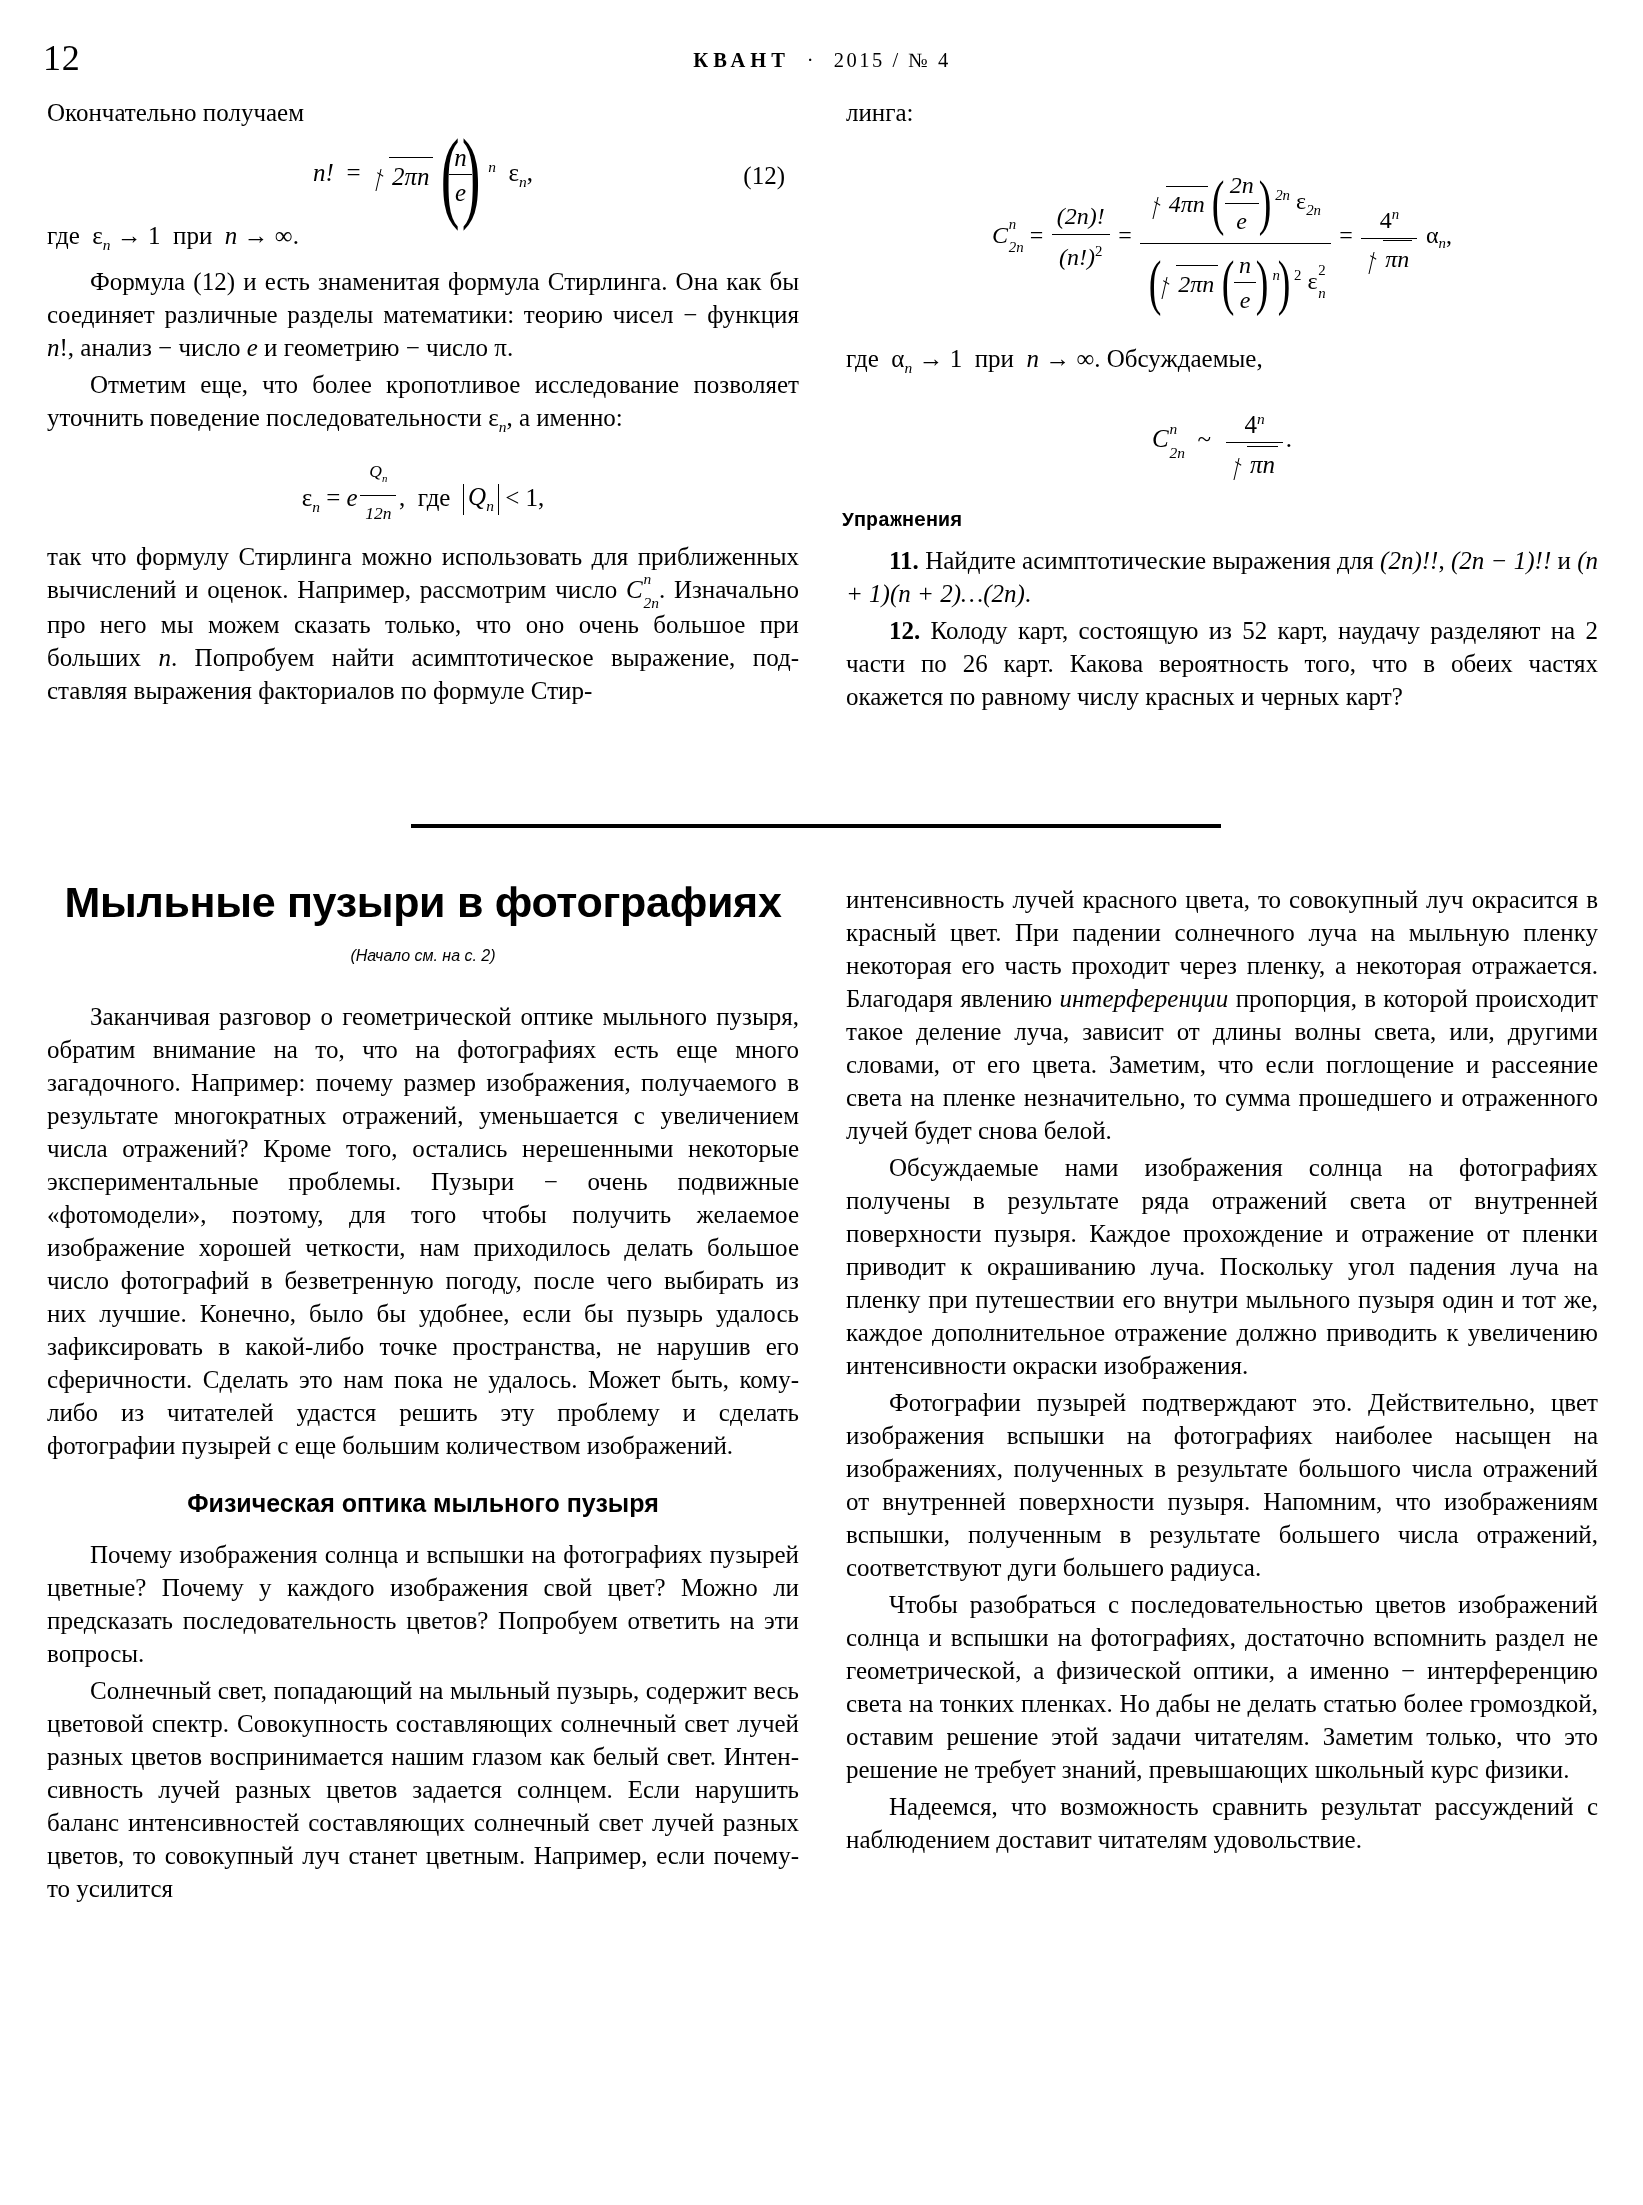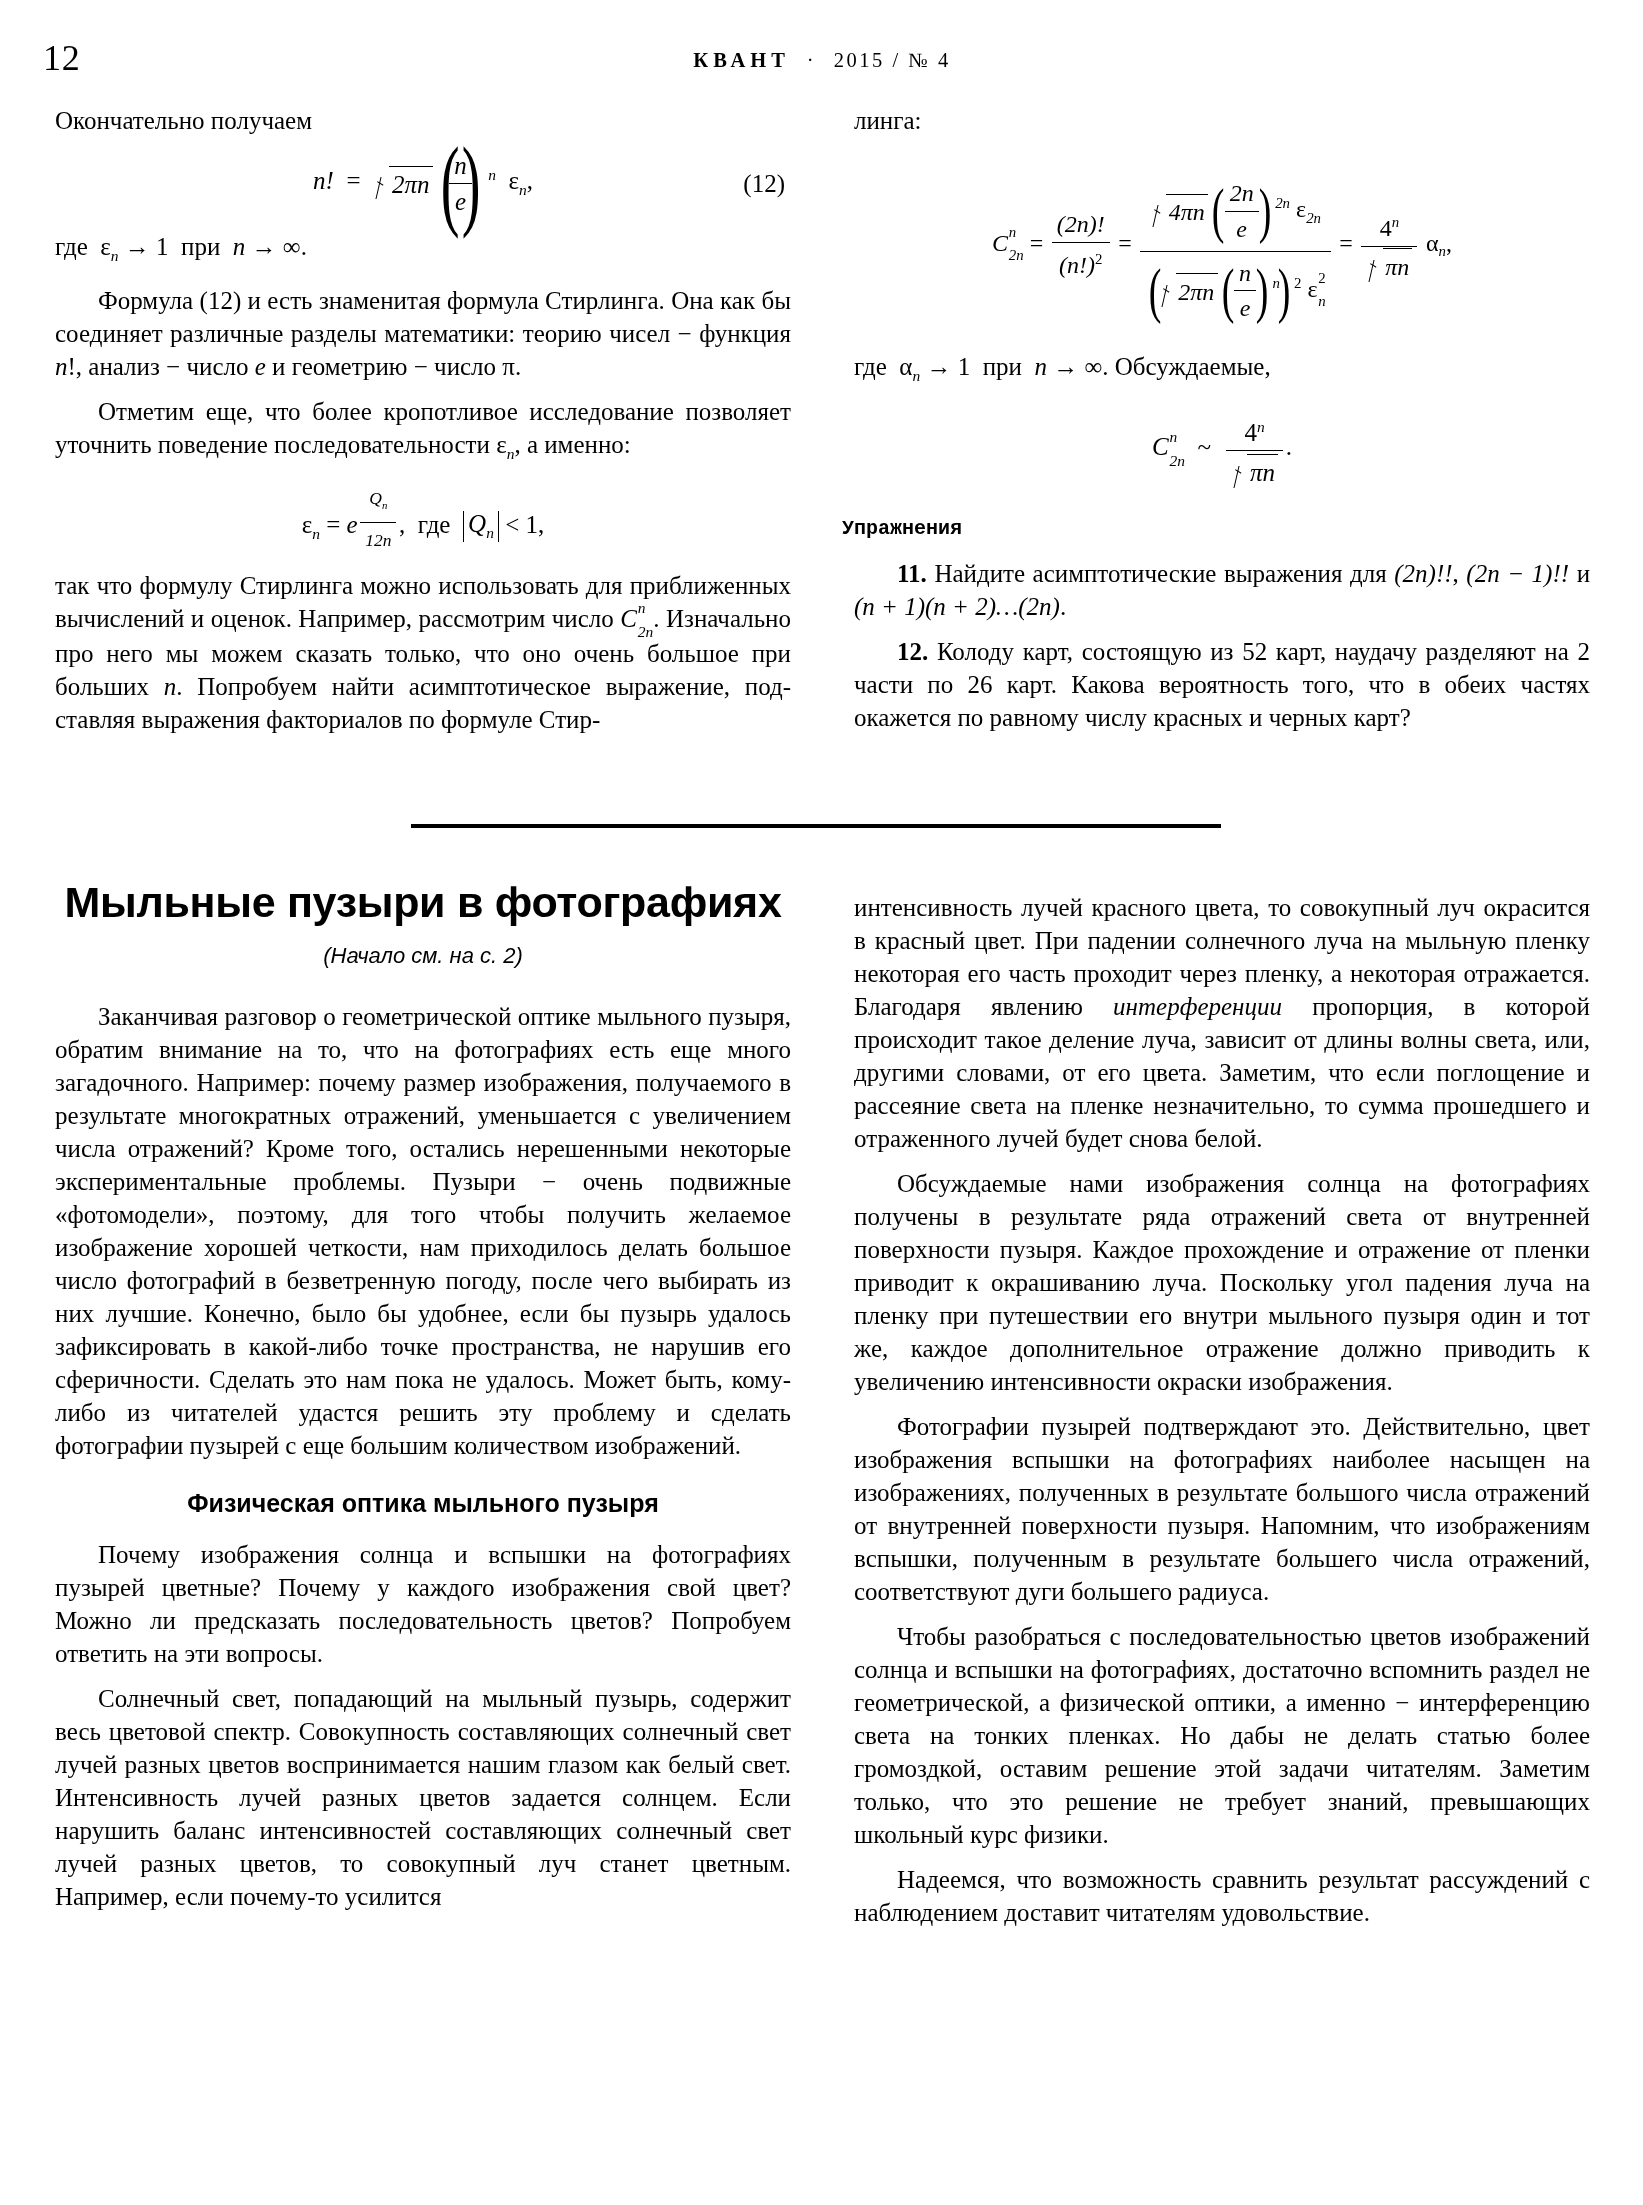--- a/index.html
+++ b/index.html
@@ -67,21 +67,21 @@
     text-justify: inter-word;
     hyphens: manual;
   }
   .col-left  { left: 43px;  top: 92px; }
   .col-right { left: 842px; top: 92px; }
 
   .col.lower-left  { left: 43px;  top: 879px; width: 760px; }
   .col.lower-right { left: 842px; top: 879px; width: 760px; }
 
   p {
-    margin: 12px;
+    margin: 4px;
     text-indent: 43px;
   }
   p.noindent { text-indent: 0; }
 
   
   .eq {
     position: relative;
     text-align: center;
     margin: 11.5px 0 10px 0;
     text-indent: 0;
@@ -205,21 +205,21 @@
     font-size: 43px;
     line-height: 1.1;
     text-align: center;
     text-indent: 0;
     margin: 0 0 3.3px 0;
     letter-spacing: -0.3px;
   }
   .art-sub {
     font-family: "Liberation Sans", "DejaVu Sans", sans-serif;
     font-style: italic;
-    font-size: 22px;
+    font-size: 16px;
     text-align: center;
     text-indent: 0;
     margin: 13px 0 28px 0;
   }
   .sect-head {
     font-family: "Liberation Sans", "DejaVu Sans", sans-serif;
     font-weight: bold;
     font-size: 25px;
     text-align: center;
     text-indent: 0;

